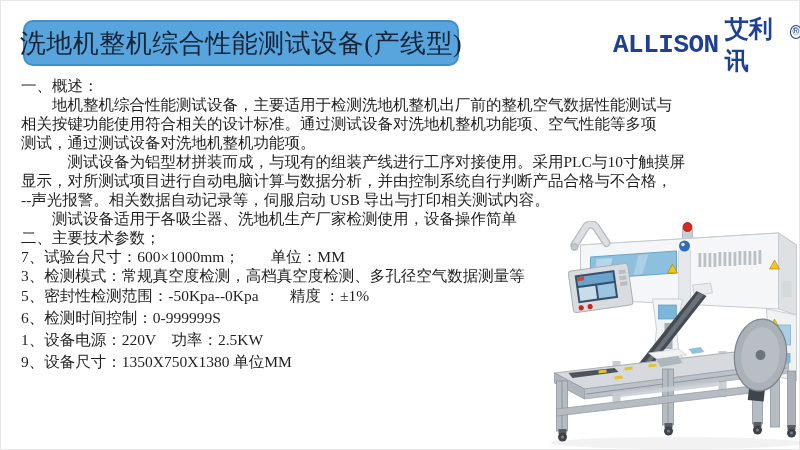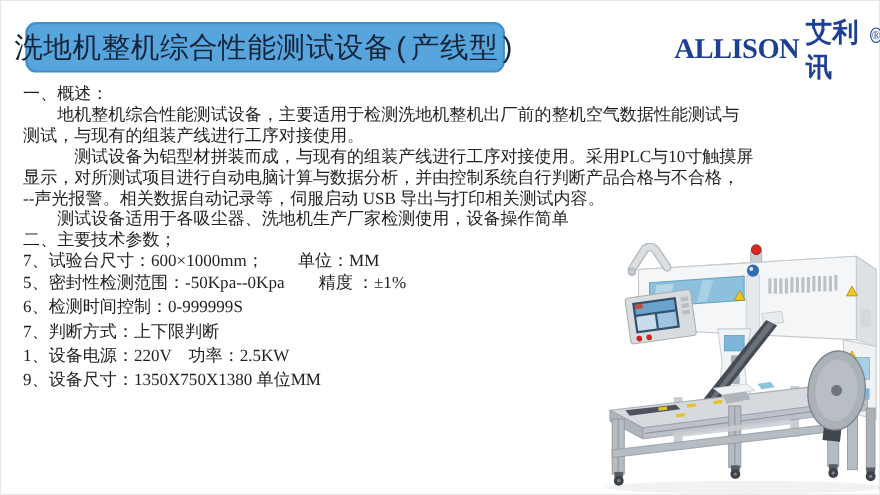--- a/index.html
+++ b/index.html
@@ -9,31 +9,31 @@
     background:#ffffff; position:relative; overflow:hidden;
   }
   .page {
     position:absolute; left:0; top:0; width:800px; height:450px;
     background:#ffffff; border:1px solid #e8e8e8;
   }
   
   .banner {
     position:absolute; left:22px; top:19px; width:436px; height:46px;
     background:#58a4dc; border:2px solid #3e8fcb; border-radius:10px;
-    display:flex; align-items:center; justify-content:center;font-family:Liberation Mono, monospace;
+    display:flex; align-items:center; justify-content:center;
   }
   .banner .title {
     font-size:26px; color:#14253a; letter-spacing:0.5px; font-weight:500;
     white-space:nowrap;
   }
   
   .logo {
     position:absolute; left:612px; top:26px; width:186px; height:36px;
     display:flex; align-items:center; justify-content:flex-start;
-    color:#1d3f94; font-family:Liberation Serif, serif;
+    color:#1d3f94; font-family:Liberation Mono, monospace;
   }
   .logo .latin { font-size:26px; font-weight:700; letter-spacing:-0.5px; }
   .logo .cjk   { font-size:24px; font-weight:700; margin-left:6px; }
   .logo .reg   {
     font-size:11px; font-weight:400; position:relative; top:-13px; left:3px;
     border:1px solid #1d3f94; border-radius:50%; width:14px; height:14px;
     display:inline-flex; align-items:center; justify-content:center;
   }
   
   .body-text {
@@ -56,30 +56,31 @@
 
   <div class="logo">
     <span class="latin">ALLISON</span>
     <span class="cjk">艾利讯</span>
     <span class="reg">®</span>
   </div>
 
   <div class="body-text">
     <div class="line">一、概述：</div>
     <div class="line">　　地机整机综合性能测试设备，主要适用于检测洗地机整机出厂前的整机空气数据性能测试与</div>
-    <div class="line">测试，与现有的组装产线进行工序对接使用。</div>
+    <div class="line">相关按键功能使用符合相关的设计标准。通过测试设备对洗地机整机功能项、空气性能等多项</div>
+    <div class="line">测试，通过测试设备对洗地机整机功能项。</div>
     <div class="line">　　　测试设备为铝型材拼装而成，与现有的组装产线进行工序对接使用。采用PLC与10寸触摸屏</div>
     <div class="line">显示，对所测试项目进行自动电脑计算与数据分析，并由控制系统自行判断产品合格与不合格，</div>
     <div class="line">--声光报警。相关数据自动记录等，伺服启动 USB 导出与打印相关测试内容。</div>
     <div class="line">　　测试设备适用于各吸尘器、洗地机生产厂家检测使用，设备操作简单</div>
     <div class="line">二、主要技术参数；</div>
     <div class="line">7、试验台尺寸：600×1000mm；　　单位：MM</div>
+    <div class="line">3、检测模式：常规真空度检测，高档真空度检测、多孔径空气数据测量等</div>
     <div class="line sp">5、密封性检测范围：-50Kpa--0Kpa　　精度 ：±1%</div>
     <div class="line sp">6、检测时间控制：0-999999S</div>
-    <div class="line sp">7、判断方式：上下限判断</div>
     <div class="line sp">1、设备电源：220V　功率：2.5KW</div>
     <div class="line sp">9、设备尺寸：1350X750X1380 单位MM</div>
   </div>
 
   <div class="photo">
     <svg viewBox="0 0 272 230" width="273" height="230">
 
       <ellipse cx="150" cy="222" rx="128" ry="6" fill="#000000" opacity="0.05"></ellipse>
 
       <g>

